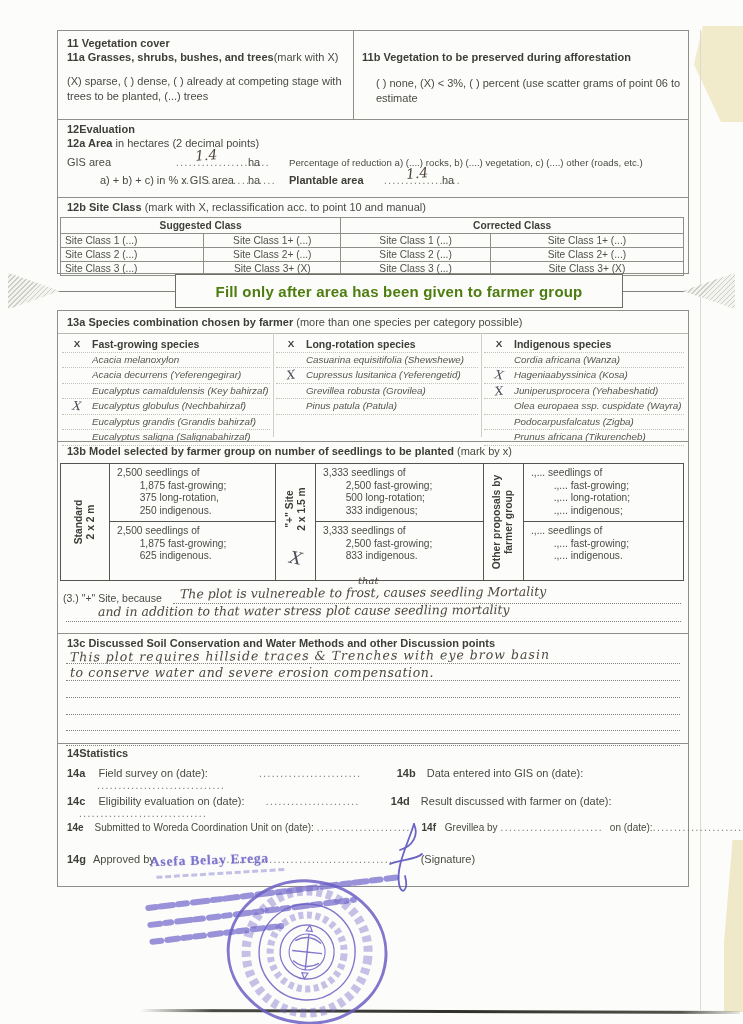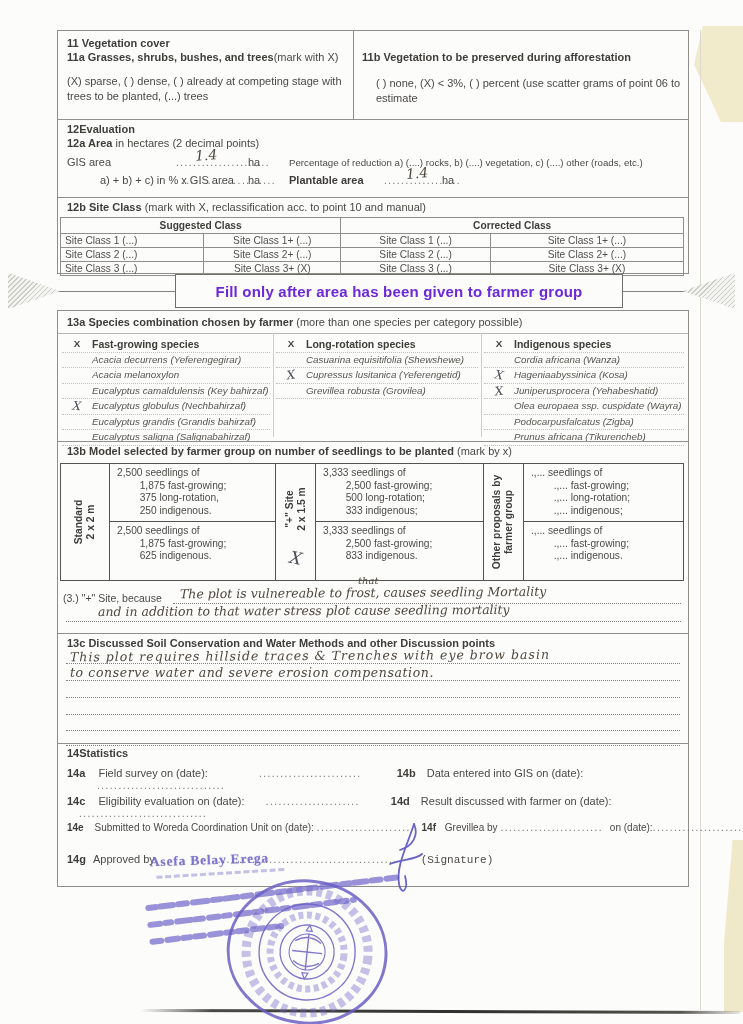--- a/index.html
+++ b/index.html
@@ -117,44 +117,44 @@
       </tbody>
         </table>
     </div>
   </div>
 
   <div class="abs" style="left:22px;top:291px;width:700px;border-top:1.5px solid #83827c;"></div>
   <div class="tri" style="left:8px;top:272px;width:52px;height:38px;clip-path:polygon(0 2%,100% 50%,0 98%);"></div>
   <div class="tri" style="left:683px;top:272px;width:52px;height:38px;clip-path:polygon(100% 2%,0 50%,100% 98%);"></div>
   <div class="abs" style="left:175px;top:274px;width:446px;height:32px;border:1.5px solid #6e6d67;background:#fcfcfa;
               display:flex;align-items:center;justify-content:center;">
-    <span class="b" style="font-size:15px;letter-spacing:.2px;color:#6d28d9;">Fill only after area has been given to farmer group</span>
+    <span class="b" style="font-size:15px;letter-spacing:.2px;color:#4d7c0f;">Fill only after area has been given to farmer group</span>
   </div>
 
   <div class="box" style="left:57px;top:310px;width:630px;height:575px;">
 
     <div class="abs" style="left:9px;top:5px;">
       <span class="b">13a Species combination chosen by farmer</span><span> (more than one species per category possible)</span>
     </div>
     <div class="hl" style="top:22px;border-top-color:#b9b8b1;"></div>
     <div class="abs" style="left:215px;top:22px;height:104px;border-left:1px solid #cfceC6;"></div>
     <div class="abs" style="left:423px;top:22px;height:104px;border-left:1px solid #cfceC6;"></div>
 
     <div class="abs" style="left:4px;top:26px;width:208px;">
       <div class="sp-row">
         <span class="sp-mark b" style="font-style:normal">X</span>
         <span class="sp-name b" style="font-style:normal;font-size:10.5px;">Fast-growing species</span>
       </div>
       <div class="sp-row">
           <span class="sp-mark xmark"></span>
+          <span class="sp-name">Acacia melanoxylon</span>
+        </div>
+      <div class="sp-row">
+          <span class="sp-mark xmark"></span>
           <span class="sp-name">Acacia decurrens (Yeferengegirar)</span>
-        </div>
-      <div class="sp-row">
-          <span class="sp-mark xmark"></span>
-          <span class="sp-name">Acacia melanoxylon</span>
         </div>
       <div class="sp-row">
           <span class="sp-mark xmark"></span>
           <span class="sp-name">Eucalyptus camaldulensis (Key bahirzaf)</span>
         </div>
       <div class="sp-row">
           <span class="sp-mark xmark" style="font-size:12px;transform:rotate(6deg);">X</span>
           <span class="sp-name">Eucalyptus globulus (Nechbahirzaf)</span>
         </div>
       <div class="sp-row">
@@ -176,20 +176,24 @@
           <span class="sp-mark xmark"></span>
           <span class="sp-name">Casuarina equisitifolia (Shewshewe)</span>
         </div>
       <div class="sp-row">
           <span class="sp-mark xmark" style="font-size:12px;transform:rotate(-8deg);">X</span>
           <span class="sp-name">Cupressus lusitanica (Yeferengetid)</span>
         </div>
       <div class="sp-row">
           <span class="sp-mark xmark"></span>
           <span class="sp-name">Grevillea robusta (Grovilea)</span>
+        </div>
+      <div class="sp-row">
+          <span class="sp-mark xmark"></span>
+          <span class="sp-name">Pinus patula (Patula)</span>
         </div>
     </div>
 
     <div class="abs" style="left:426px;top:26px;width:200px;">
       <div class="sp-row">
         <span class="sp-mark b" style="font-style:normal">X</span>
         <span class="sp-name b" style="font-style:normal;font-size:10.5px;">Indigenous species</span>
       </div>
       <div class="sp-row">
           <span class="sp-mark xmark"></span>
@@ -303,21 +307,21 @@
       <span class="dots">......................</span>
       <span class="b" style="margin-left:8px;">14f</span>
       <span style="margin-left:6px;">Grevillea by</span>
       <span class="dots">........................</span>
       <span style="margin-left:4px;">on (date):</span><span class="dots">........................</span>
     </div>
     <div class="abs" style="left:9px;top:542px;width:615px;">
       <span class="b">14g</span>
       <span style="margin-left:4px;">Approved by</span>
       <span class="dots" style="margin-left:60px;">..........................................</span>
-      <span style="margin-left:20px;font-family:Liberation Mono, monospace;">(Signature)</span>
+      <span style="margin-left:20px;">(Signature)</span>
     </div>
   </div>
 
   <div class="abs" style="left:150px;top:852px;transform:rotate(-2deg);opacity:.88;">
     <span class="ink" style="font-family:'Liberation Serif',serif;font-weight:700;font-size:13.5px;letter-spacing:.8px;
           text-shadow:0 0 1px rgba(108,99,200,.55);">Asefa Belay Erega</span>
     <div style="width:128px;height:0;border-bottom:3px dashed rgba(108,99,200,.45);margin:4px 0 0 6px;transform:rotate(-1.5deg);"></div>
   </div>
 
   <svg class="abs" style="left:140px;top:884px;transform:rotate(-7deg);opacity:.75;" width="280" height="60" viewBox="0 0 280 60">

